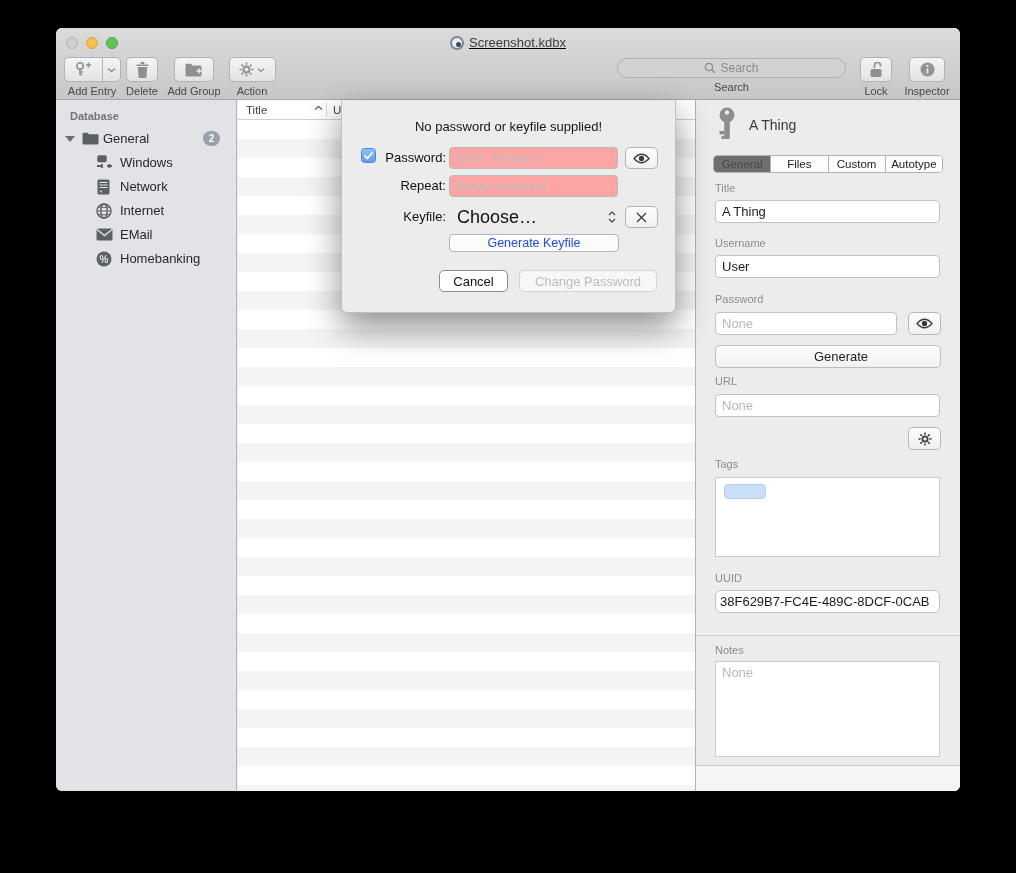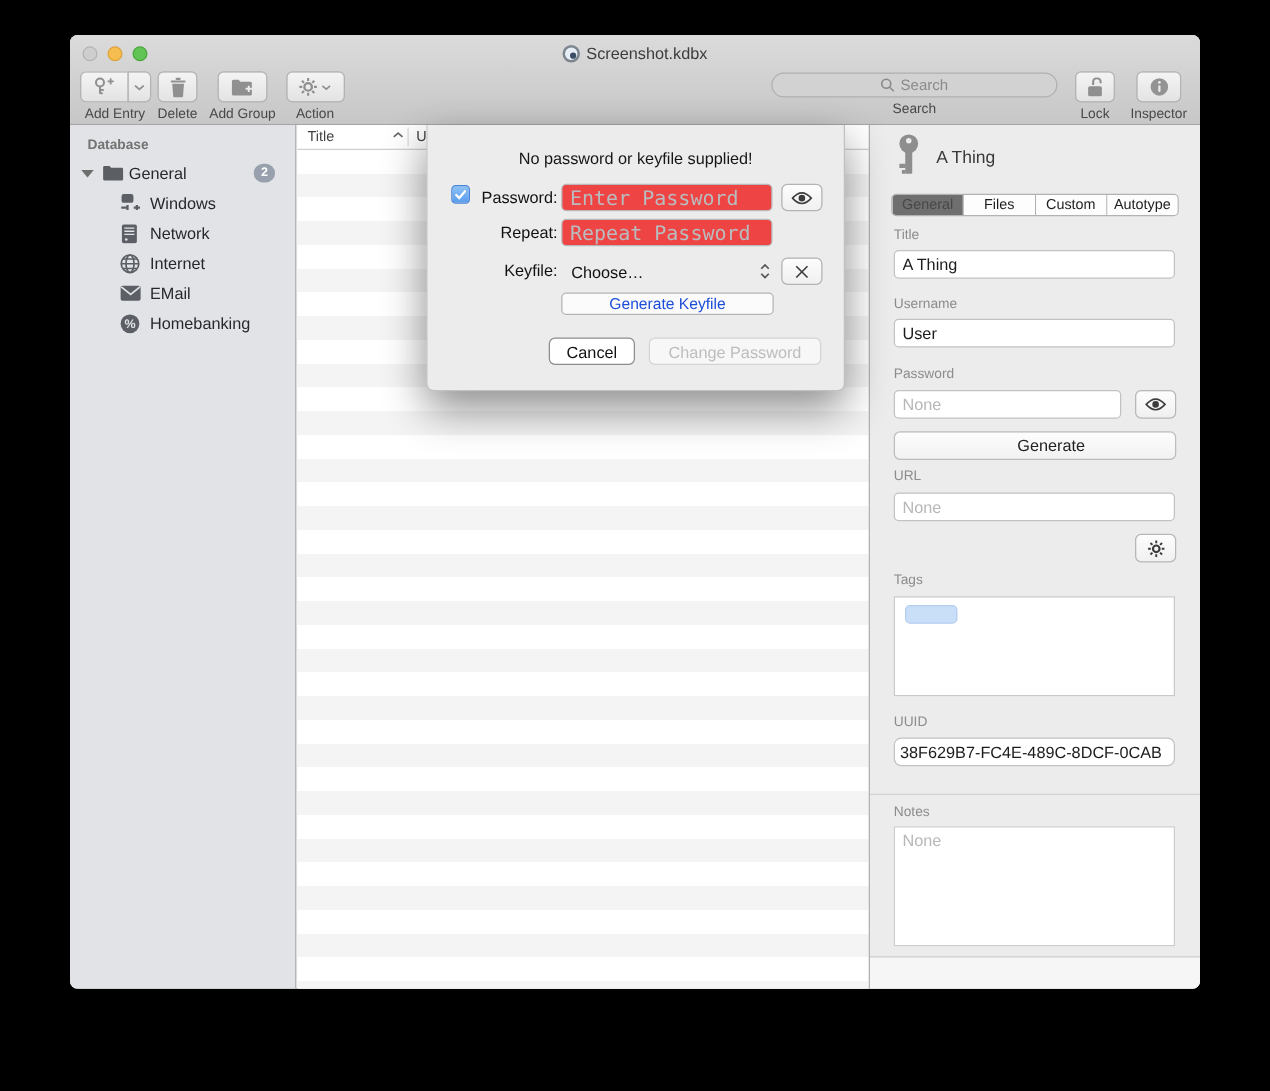--- a/index.html
+++ b/index.html
@@ -11,21 +11,21 @@
     border-radius:6px; overflow:hidden; background:#ececec;
     box-shadow:0 30px 70px rgba(0,0,0,.85); }
 
   
   .chrome { position:absolute; left:0; top:0; right:0; height:72px;
     background:linear-gradient(#dbdbdb,#c7c7c7); border-bottom:1px solid #a5a5a5; }
   .traffic { position:absolute; top:9px; width:12px; height:12px; border-radius:50%; }
   .tl-close { left:10px; background:#cecece; border:1px solid #b4b4b4; }
   .tl-min   { left:30px; background:#f6be50; border:1px solid #dfa33b; }
   .tl-zoom  { left:50px; background:#61c454; border:1px solid #4aa73b; }
-  .title-wrap { position:absolute; top:7px; left:0; right:0; display:flex; justify-content:center; align-items:center; gap:5px; }
+  .title-wrap { position:absolute; top:7px; left:0; right:0; display:flex; justify-content:center; align-items:center; gap:5px;text-decoration:underline; }
   .doc-icon { width:14px; height:14px; border-radius:50%; border:2px solid #7d8folder7; border:2px solid #7d858f; background:#e8eef5; position:relative; }
   .doc-icon::after { content:""; position:absolute; right:1px; bottom:1px; width:5px; height:5px; border-radius:50%; background:#3c4d66; }
   .win-title { font-size:13px; color:#3c3c3c; }
 
   .tb-item { position:absolute; top:29px; display:flex; flex-direction:column; align-items:center; }
   .tb-label { font-size:11px; color:#484848; margin-top:3px; white-space:nowrap; }
   .tb-btn { height:25px; border-radius:5px; border:1px solid #b3b3b3;
     background:linear-gradient(#f4f4f4,#e3e3e3); display:flex; align-items:center; justify-content:center; color:#8b8b8b; }
   .split { display:flex; }
   .split .seg-main { width:38px; border-radius:5px 0 0 5px; border-right:none; }
@@ -97,26 +97,26 @@
 
   
   .dialog { position:absolute; left:285px; top:72px; width:335px; height:213px; background:#ececec;
     border-radius:0 0 6px 6px; border:1px solid rgba(0,0,0,.18); border-top:none; z-index:10;
     box-shadow:0 14px 34px rgba(0,0,0,.45); }
   .dlg-msg { position:absolute; top:19px; left:0; right:0; text-align:center; font-size:13px; color:#161616; }
   .dlg-label { position:absolute; width:100px; text-align:right; font-size:13px; color:#111; }
   .dlg-cb { position:absolute; left:19px; top:48px; width:15px; height:15px; border-radius:3.5px;
     background:linear-gradient(#8ec3f7,#5b9cee); border:1px solid #4a86d8; display:flex; align-items:center; justify-content:center; }
   .dlg-input { position:absolute; left:107px; width:169px; height:22px; border:1px solid #b9b9b9; border-radius:4px;
-    background:#ef4444; padding:0 6px; font-size:16px; font-family:"DejaVu Sans Mono", monospace; }
+    background:#fca5a5; padding:0 6px; font-size:10px; font-family:"DejaVu Sans Mono", monospace; }
   .dlg-input::placeholder { color:#b9bcbf; }
   .dlg-sq { position:absolute; left:283px; width:33px; height:22px; border:1px solid #b3b3b3; border-radius:5px;
     background:linear-gradient(#fdfdfd,#f0f0f0); display:flex; align-items:center; justify-content:center; color:#3e3e3e; }
   .popup { position:absolute; left:107px; top:106px; width:170px; height:22px; display:flex; align-items:center; }
-  .popup-text { font-size:13px; color:#111; margin-left:8px; flex:1; }
+  .popup-text { font-size:18px; color:#111; margin-left:8px; flex:1; }
   .stepper { color:#555; margin-right:2px; display:flex; }
   .genkey-btn { position:absolute; left:107px; top:134px; width:170px; height:18px; border:1px solid #b5b5b5; border-radius:4px;
     background:#fbfbfb; font-size:12.5px; color:#1d4ed8; display:flex; align-items:center; justify-content:center; }
   .dlg-btn { position:absolute; top:170px; height:22px; border-radius:5px; font-size:13px;
     display:flex; align-items:center; justify-content:center; }
   .btn-cancel { left:97px; width:69px; background:#fff; border:1px solid #8d8d8d; color:#111; }
   .btn-change { left:177px; width:138px; background:#f7f7f7; border:1px solid #d4d4d4; color:#bdbdbd; }
 
   svg { display:block; }
 </style>

